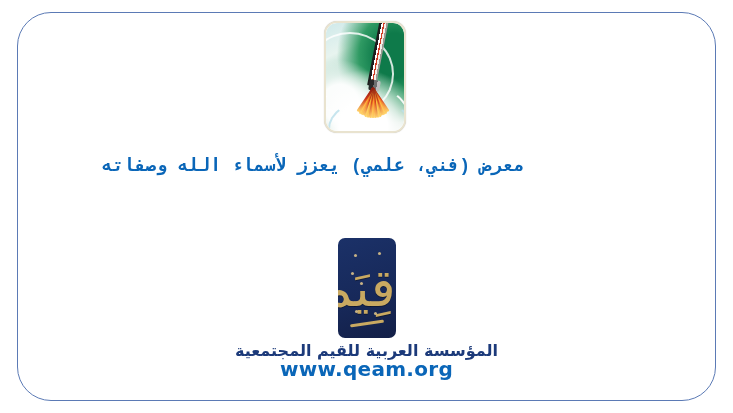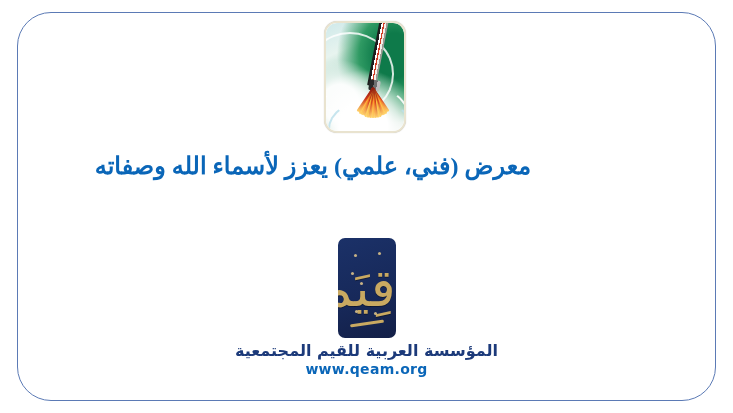--- a/index.html
+++ b/index.html
@@ -102,23 +102,23 @@
   }
   
   #title {
     position: absolute;
     left: 17px;
     top: 146px;
     width: 592px;
     text-align: center;
     direction: rtl;
     color: #0a66b8;
-    font-family: Liberation Serif, serif;
+    font-family: Liberation Mono, monospace;
     font-weight: bold;
-    font-size: 24px;
+    font-size: 18px;
     line-height: 40px;
     letter-spacing: 0px;
     white-space: nowrap;
   }
   
   #logo-block {
     position: absolute;
     left: 0;
     top: 238px;
     width: 733px;
@@ -166,21 +166,21 @@
     font-weight: bold;
     font-size: 16px;
     line-height: 13px;
     letter-spacing: .2px;
   }
   #site-url {
     margin-top: 2px;
     color: #0a66b8;
     font-family: "DejaVu Sans", "Liberation Sans", sans-serif;
     font-weight: bold;
-    font-size: 14px;
+    font-size: 20px;
     line-height: 21px;
     letter-spacing: .3px;
   }
 </style>
 </head>
 <body>
 
 <div id="slide">
 
   <div id="slide-frame"></div>

